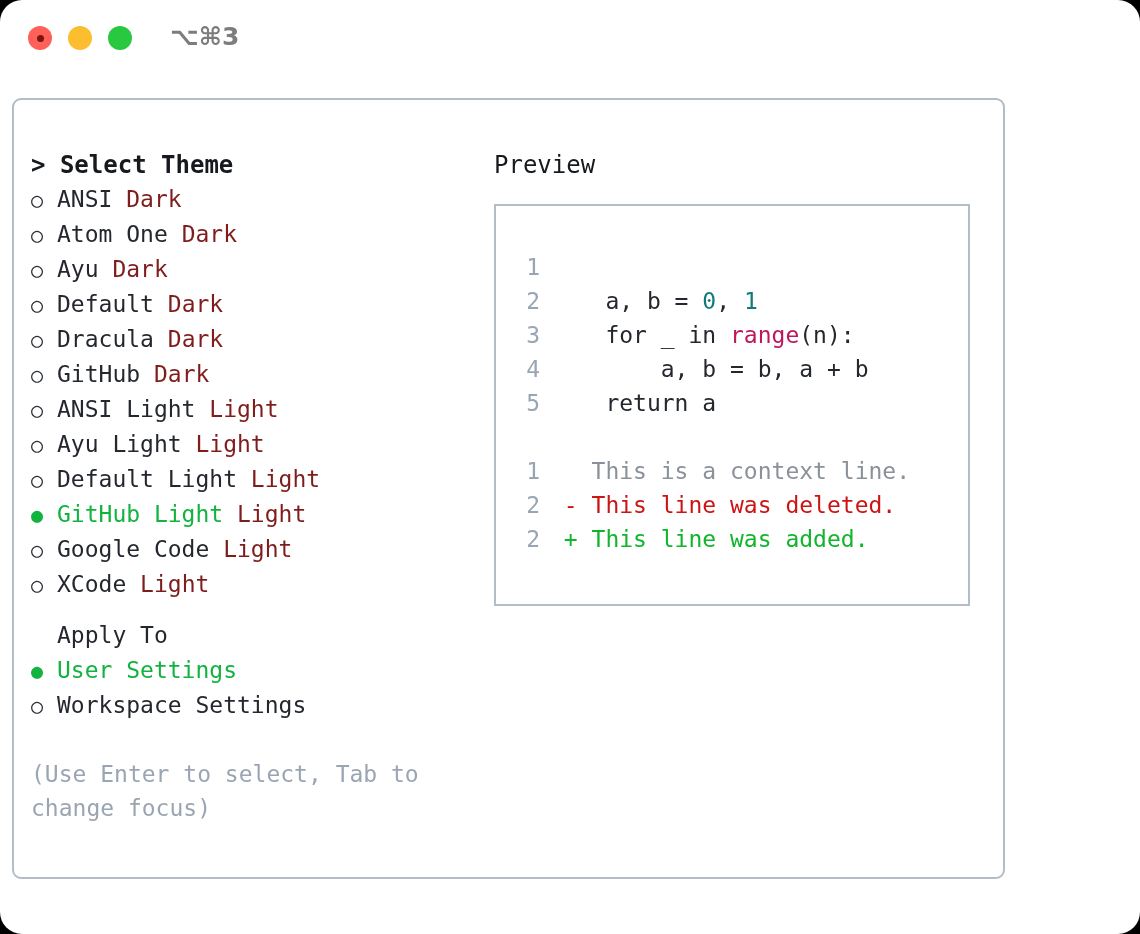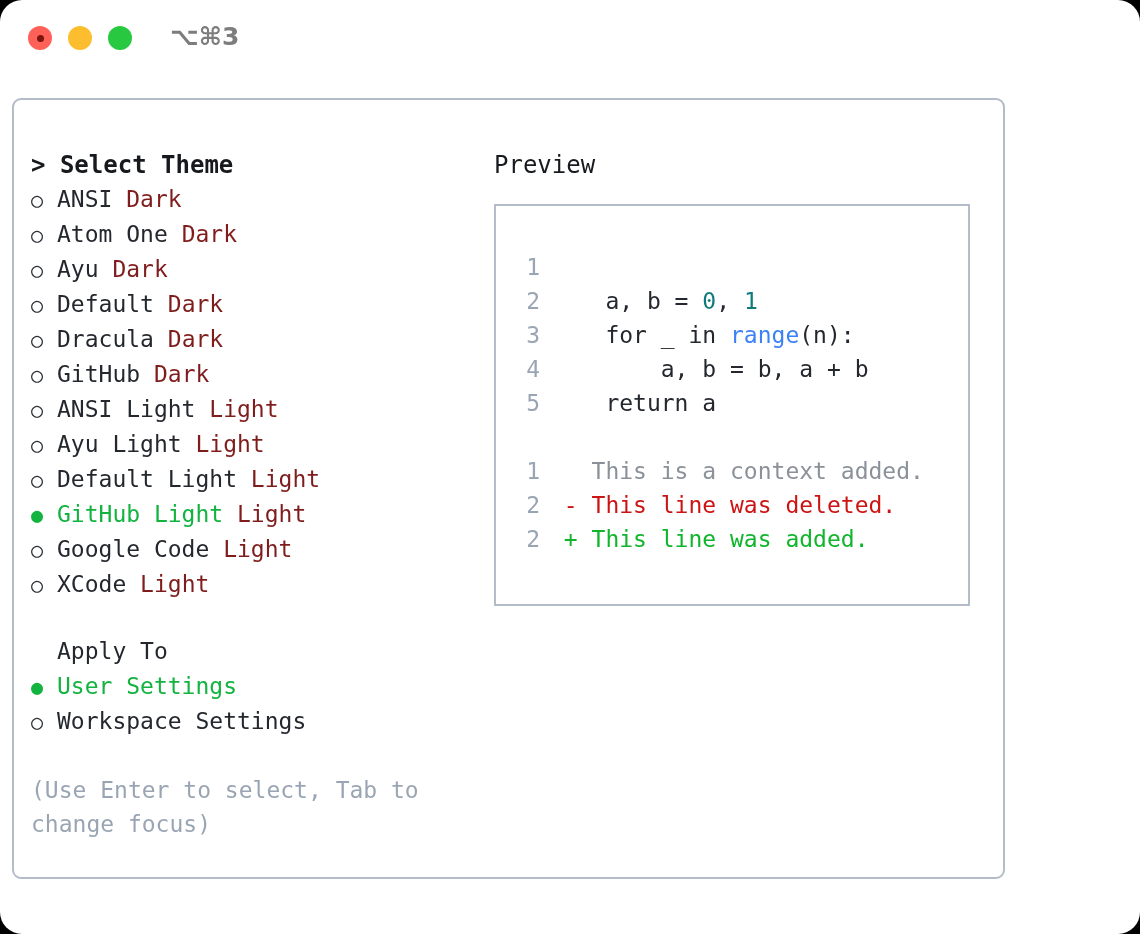--- a/index.html
+++ b/index.html
@@ -130,21 +130,21 @@
   .item.selected .item-label { color: #12b33f; }
   .item-tag { color: #7f1d1d; }
 
   .section-head {
     display: flex;
     align-items: baseline;
     line-height: 34px;
     font-size: 23px;
     white-space: pre;
     color: #24282e;
-    margin-top: 32px;
+    margin-top: 16px;
   }
   .section-head .bullet { color: transparent; }
 
   .hint {
     margin-top: 34px;
     font-size: 23px;
     line-height: 34px;
     color: #9aa5b4;
     width: 420px;
     white-space: pre-wrap;
@@ -188,21 +188,21 @@
   .lineno {
     flex: 0 0 30px;
     width: 30px;
     text-align: right;
     color: #9aa5b4;
     margin-right: 10px;
   }
   .code-text { color: #24282e; }
   .tok-func  { color: #a21b1b; }
   .tok-num   { color: #0f7b7b; }
-  .tok-call  { color: #3b82f6; }
+  .tok-call  { color: #be185d; }
   .diff-gap  { height: 34px; }
   .diff-ctx  { color: #8b9199; }
   .diff-del  { color: #cc1414; }
   .diff-add  { color: #11b52c; }
 </style>
 </head>
 <body>
 
 <div class="window">
 
@@ -257,21 +257,21 @@
           <div class="code-area">
             <div id="code-lines">
                 <div class="code-line"><span class="lineno">1</span></div>
                 <div class="code-line"><span class="lineno">2</span><span><span class="code-text">    a, b = </span><span class="tok-num">0</span><span class="code-text">, </span><span class="tok-num">1</span></span></div>
                 <div class="code-line"><span class="lineno">3</span><span><span class="code-text">    for _ in </span><span class="tok-call">range</span><span class="code-text">(n):</span></span></div>
                 <div class="code-line"><span class="lineno">4</span><span><span class="code-text">        a, b = b, a + b</span></span></div>
                 <div class="code-line"><span class="lineno">5</span><span><span class="code-text">    return a</span></span></div>
               </div>
             <div class="diff-gap"></div>
             <div id="diff-lines">
-                <div class="code-line"><span class="lineno">1</span><span class="diff-ctx">   This is a context added.</span></div>
+                <div class="code-line"><span class="lineno">1</span><span class="diff-ctx">   This is a context line.</span></div>
                 <div class="code-line"><span class="lineno">2</span><span class="diff-del"> - This line was deleted.</span></div>
                 <div class="code-line"><span class="lineno">2</span><span class="diff-add"> + This line was added.</span></div>
               </div>
           </div>
         </div>
       </div>
 
     </div>
   </div>
 </div>

